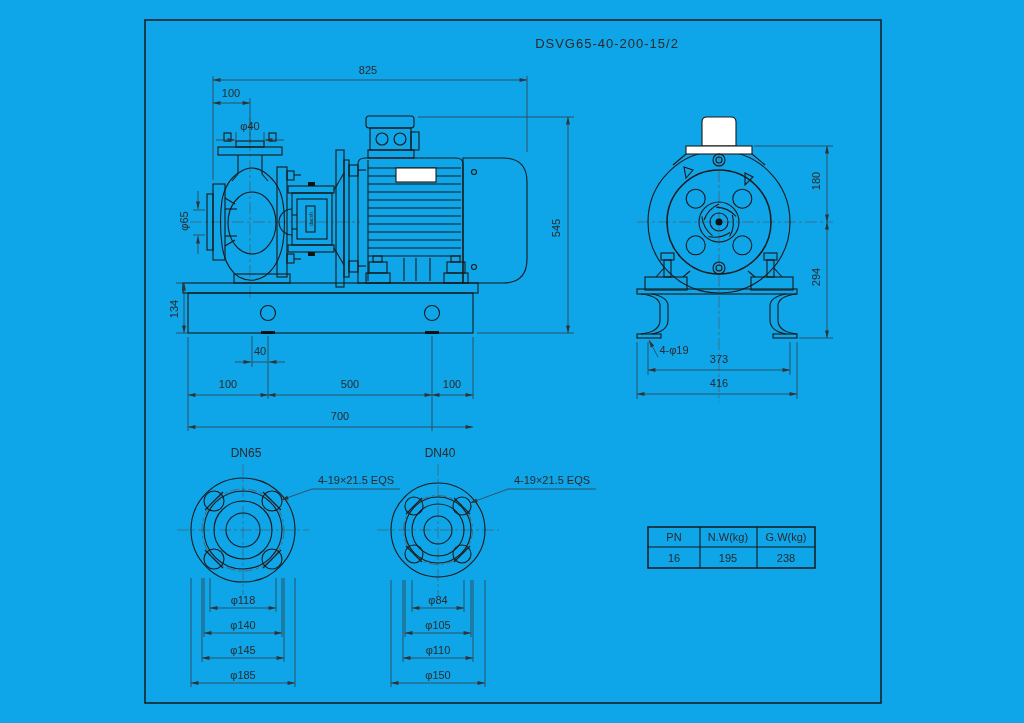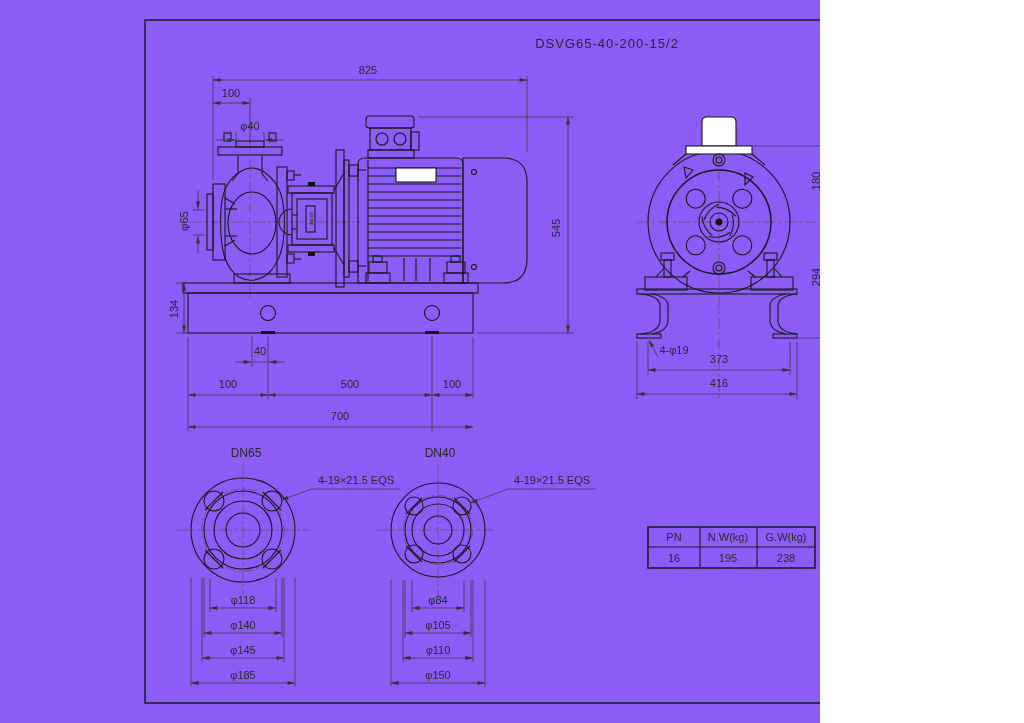--- a/index.html
+++ b/index.html
@@ -1,16 +1,16 @@
 <!DOCTYPE html>
 <html><head>
 <meta charset="utf-8">
 <style>
   html,body{margin:0;padding:0;background:#fff;}
-  .canvas{position:relative;width:820px;height:723px;background:#8b5cf6;overflow:hidden;text-decoration:underline;}
+  .canvas{position:relative;width:1024px;height:723px;background:#0ea5e9;overflow:hidden;text-decoration:underline;}
   svg{position:absolute;left:0;top:0;}
   text{font-family:"Liberation Sans","DejaVu Sans",sans-serif;fill:#2a2a2a;}
   .o{stroke:#1a1a1a;stroke-width:1.1;fill:none;}
   .ob{stroke:#1a1a1a;stroke-width:1.5;fill:none;}
   .wf{fill:#ffffff;stroke:#1a1a1a;stroke-width:1.1;}
   .bf{fill:#111;stroke:none;}
   .thin{stroke:#3a3a3a;stroke-width:0.75;fill:none;}
   .cl{stroke:#555;stroke-width:0.6;fill:none;stroke-dasharray:12 3 3 3;}
   .bc{stroke:#555;stroke-width:0.7;fill:none;stroke-dasharray:9 3 3 3;}
   .dim{font-size:11px;}

